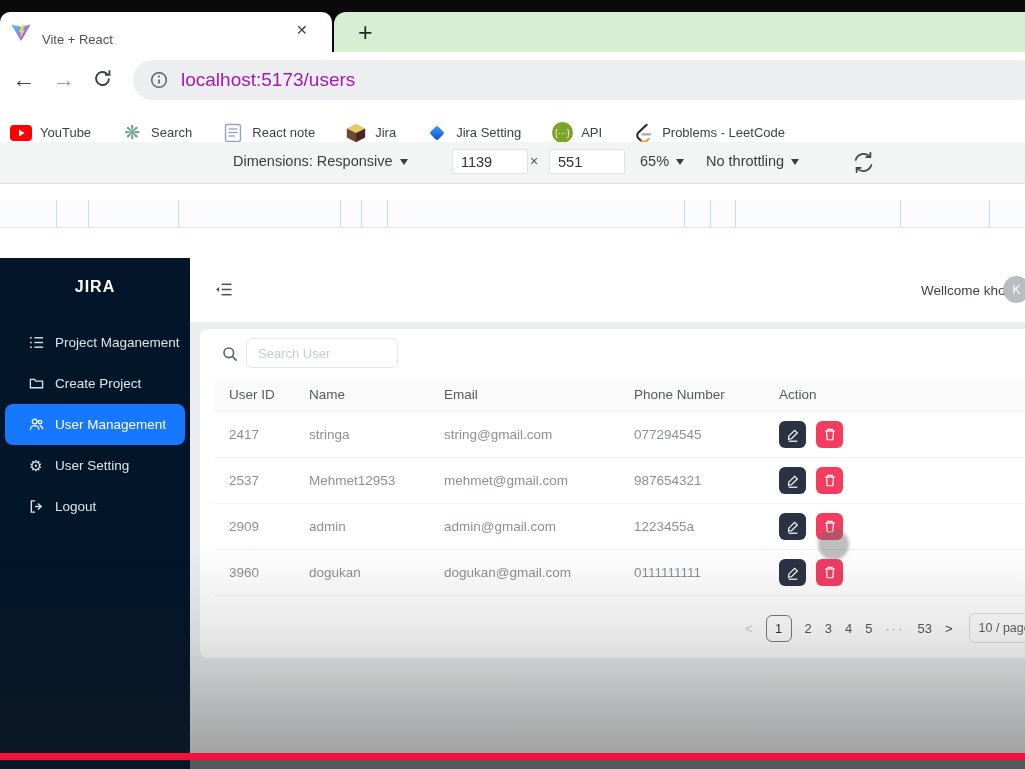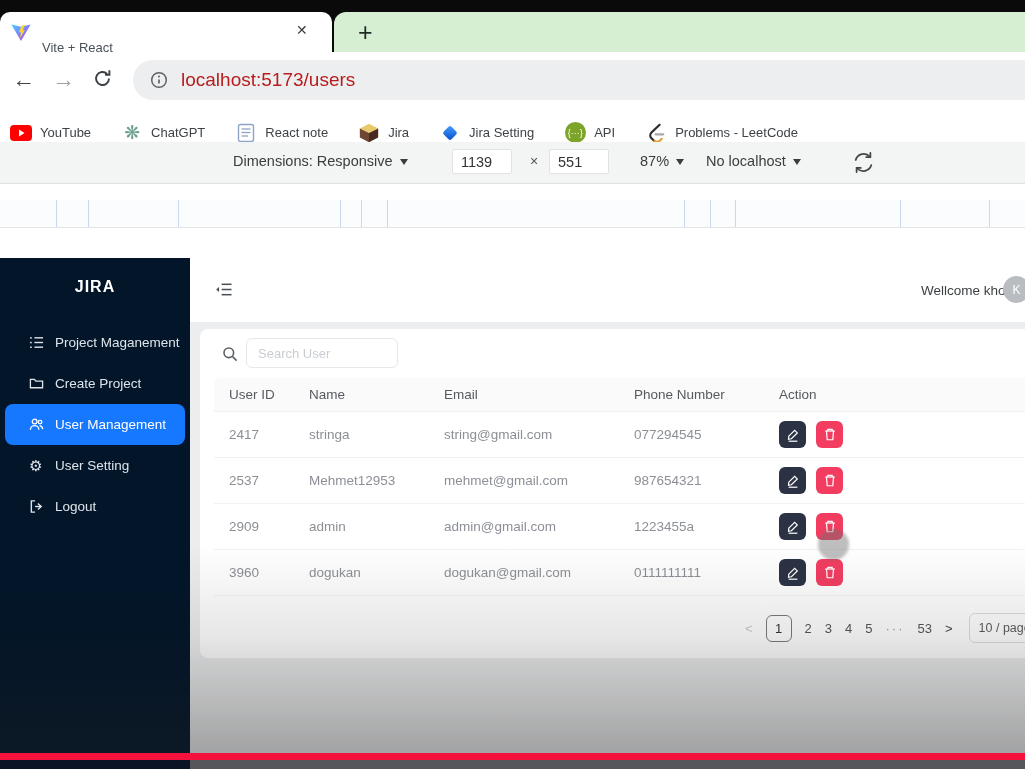--- a/index.html
+++ b/index.html
@@ -5,41 +5,41 @@
   html,body{margin:0;padding:0;background:#000;}
   .stage{position:relative;width:1025px;height:769px;overflow:hidden;background:#fff;
          font-family:"Liberation Sans","DejaVu Sans",sans-serif;-webkit-font-smoothing:antialiased;}
   .abs{position:absolute;}
 
   
   .titlebar{position:absolute;left:0;top:0;width:100%;height:12px;background:#0a0a0a;}
   .tabstrip{position:absolute;left:0;top:12px;width:100%;height:40px;background:#0a0a0a;}
   .tab{position:absolute;left:0;top:0;width:332px;height:40px;background:#fff;border-radius:10px 10px 0 0;}
   .favicon{position:absolute;left:10px;top:9px;width:22px;height:22px;}
-  .tab-title{position:absolute;left:42px;top:28px;font-size:13px;color:#4b5156;}
+  .tab-title{position:absolute;left:42px;top:20px;font-size:13px;color:#4b5156;}
   .tab-close{position:absolute;left:296px;top:10px;font-size:14px;color:#3c4043;cursor:pointer;}
   .tabstrip-rest{position:absolute;left:334px;top:0;right:0;height:40px;background:#d6eed2;border-radius:12px 0 0 0;}
   .newtab{position:absolute;left:18px;top:3px;border:none;background:none;font-size:25px;color:#1f2a24;cursor:pointer;line-height:32px;}
 
   .toolbar{position:absolute;left:0;top:52px;width:100%;height:56px;background:#fff;}
   .nav-ic{position:absolute;top:14px;font-size:23px;line-height:26px;}
   .urlbar{position:absolute;left:133px;top:8px;width:907px;height:40px;border-radius:20px;background:#eceeef;display:flex;align-items:center;}
   .urlbar .info{margin-left:17px;display:flex;}
-  .url-text{margin-left:13px;font-size:19px;color:#b91c1c;}
+  .url-text{margin-left:13px;font-size:19px;color:#a21caf;}
 
   .bookmarks{position:absolute;left:0;top:108px;width:100%;height:49px;background:#fff;border-bottom:1px solid #e5e6e8;
              display:flex;align-items:center;padding-left:10px;gap:0;overflow:hidden;white-space:nowrap;}
   .bm{display:flex;align-items:center;gap:8px;margin-right:30px;cursor:pointer;flex:none;}
   .bm-label{font-size:13px;color:#3e4347;text-align:center;}
   .bm-ic{width:22px;height:22px;display:flex;align-items:center;justify-content:center;flex:none;}
 
   .devtoolbar{position:absolute;left:0;top:142px;width:100%;height:41px;background:#f3f4f4;border-bottom:1px solid #dfe0e0;padding-left:40px;}
   .dt-label{position:absolute;top:11px;font-size:14.5px;color:#3c3c3c;}
   .caret{display:inline-block;width:0;height:0;border-left:4.5px solid transparent;border-right:4.5px solid transparent;border-top:6px solid #3c3c3c;margin-left:7px;vertical-align:middle;}
-  .dt-input{position:absolute;top:7px;width:60px;height:25px;border:1px solid #e2e2e2;background:#fff;border-radius:2px;
+  .dt-input{position:absolute;top:7px;width:76px;height:25px;border:1px solid #e2e2e2;background:#fff;border-radius:2px;
             font-size:14.5px;color:#333;padding:0 8px;box-sizing:border-box;font-family:inherit;}
   .dt-x{position:absolute;top:11px;font-size:14px;color:#555;}
 
   .ruler{position:absolute;left:0;top:200px;width:100%;height:27px;background:#fbfcfe;border-bottom:1px solid #e4e4e6;}
   .rl{position:absolute;top:0;width:1px;height:100%;background:#ccd7f0;}
   .pagegap{position:absolute;left:0;top:228px;width:100%;height:30px;background:#fff;}
 
   
   .app{position:absolute;left:0;top:258px;width:100%;height:495px;background:#ecedee;}
   .sidebar{position:absolute;left:0;top:0;width:190px;height:100%;background:#021529;}
@@ -148,21 +148,21 @@
             <rect width="22" height="16" rx="4" fill="#f00"></rect>
             <path d="M9 4.5 L14.5 8 L9 11.5 Z" fill="#fff"></path>
           </svg>
       </span>
       <span class="bm-label">YouTube</span>
     </div>
     <div class="bm">
       <span class="bm-ic">
         <span style="color:#6ea08e;font-size:19px;line-height:22px;">❋</span>
       </span>
-      <span class="bm-label">ChatGPT</span>
+      <span class="bm-label">Search</span>
     </div>
     <div class="bm">
       <span class="bm-ic">
         <svg width="18" height="21" viewBox="0 0 18 21">
             <rect x="1.5" y="2.5" width="15" height="17" rx="2" fill="#fff" stroke="#8fa3c8" stroke-width="1.4"></rect>
             <line x1="4.5" y1="7" x2="13.5" y2="7" stroke="#8fa3c8" stroke-width="1.3"></line>
             <line x1="4.5" y1="10.5" x2="13.5" y2="10.5" stroke="#8fa3c8" stroke-width="1.3"></line>
             <line x1="4.5" y1="14" x2="11" y2="14" stroke="#8fa3c8" stroke-width="1.3"></line>
           </svg>
       </span>
@@ -209,22 +209,22 @@
       <span class="bm-label">Problems - LeetCode</span>
     </div>
 
   </div>
 
   <div class="devtoolbar">
     <span class="dt-label" style="left:233px;"><span>Dimensions: Responsive</span><span class="caret"></span></span>
     <input class="dt-input" style="left: 452px;" value="1139">
     <span class="dt-x" style="left:530px;">×</span>
     <input class="dt-input" style="left: 549px;" value="551">
-    <span class="dt-label" style="left:640px;"><span>87%</span><span class="caret"></span></span>
-    <span class="dt-label" style="left:706px;"><span>No localhost</span><span class="caret"></span></span>
+    <span class="dt-label" style="left:640px;"><span>65%</span><span class="caret"></span></span>
+    <span class="dt-label" style="left:706px;"><span>No throttling</span><span class="caret"></span></span>
     <span class="abs" style="left:851px;top:8px;">
       <svg width="25" height="25" viewBox="0 0 24 24" fill="none" stroke="#454545" stroke-width="1.7" stroke-linecap="round">
           <path d="M4.5 9.5 a8 8 0 0 1 13.6-3"></path>
           <path d="M18.6 2.8 v4 h-4"></path>
           <path d="M19.5 14.5 a8 8 0 0 1-13.6 3"></path>
           <path d="M5.4 21.2 v-4 h4"></path>
         </svg>
     </span>
   </div>
 

